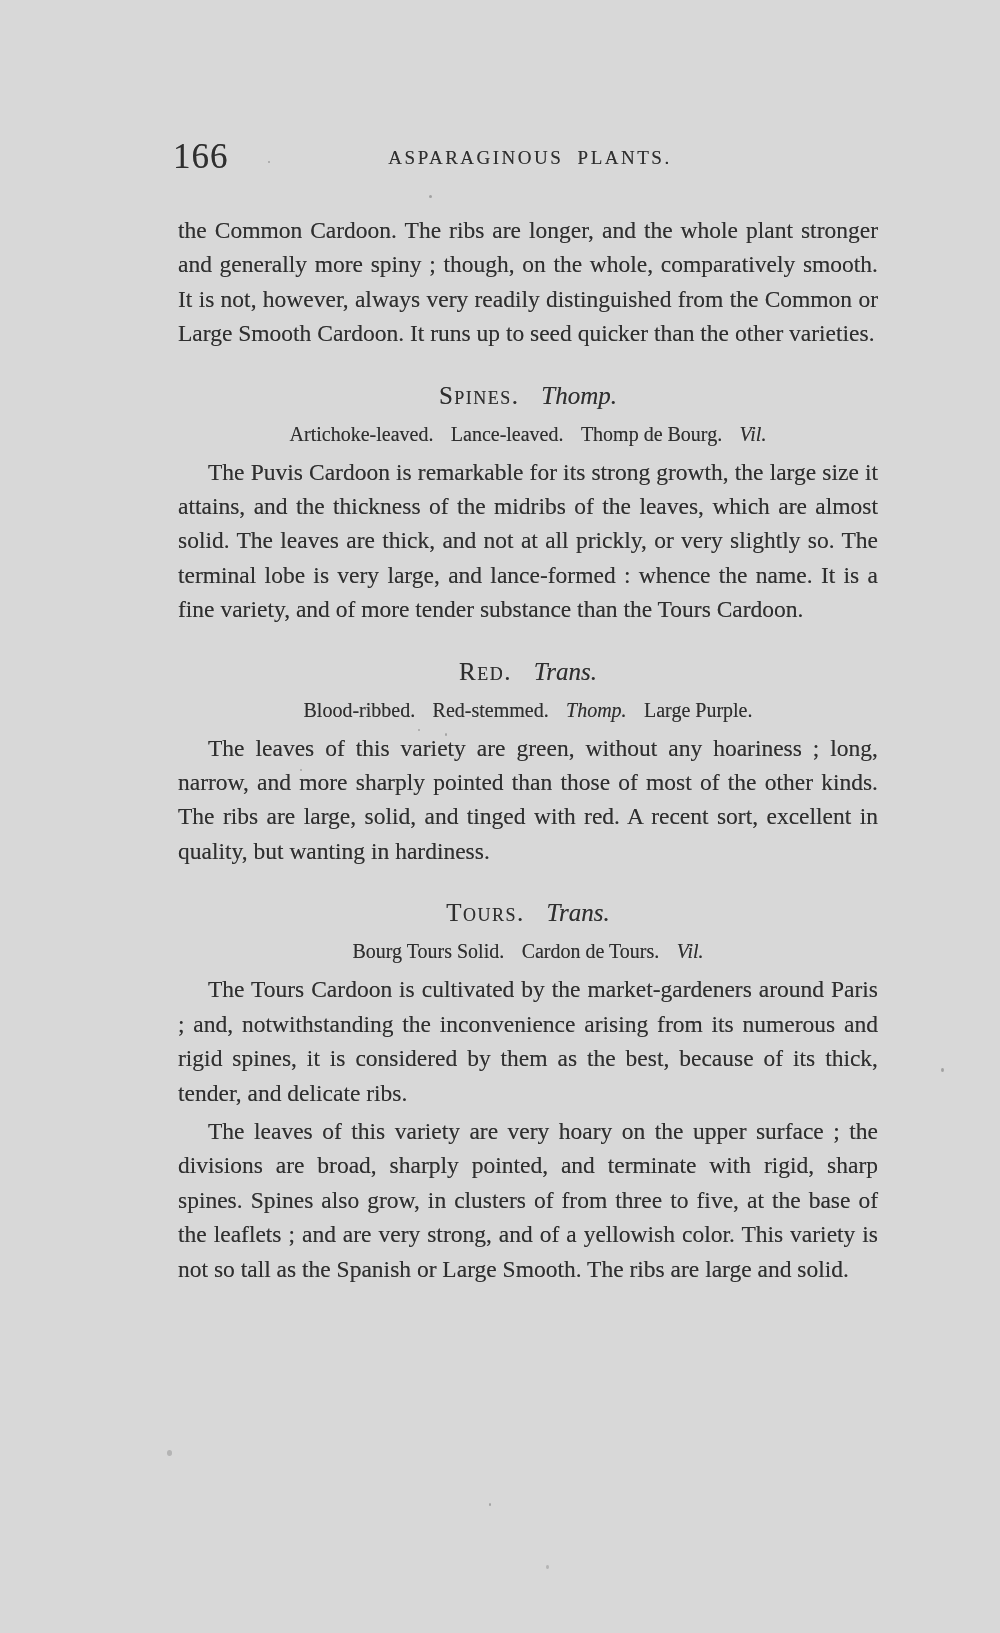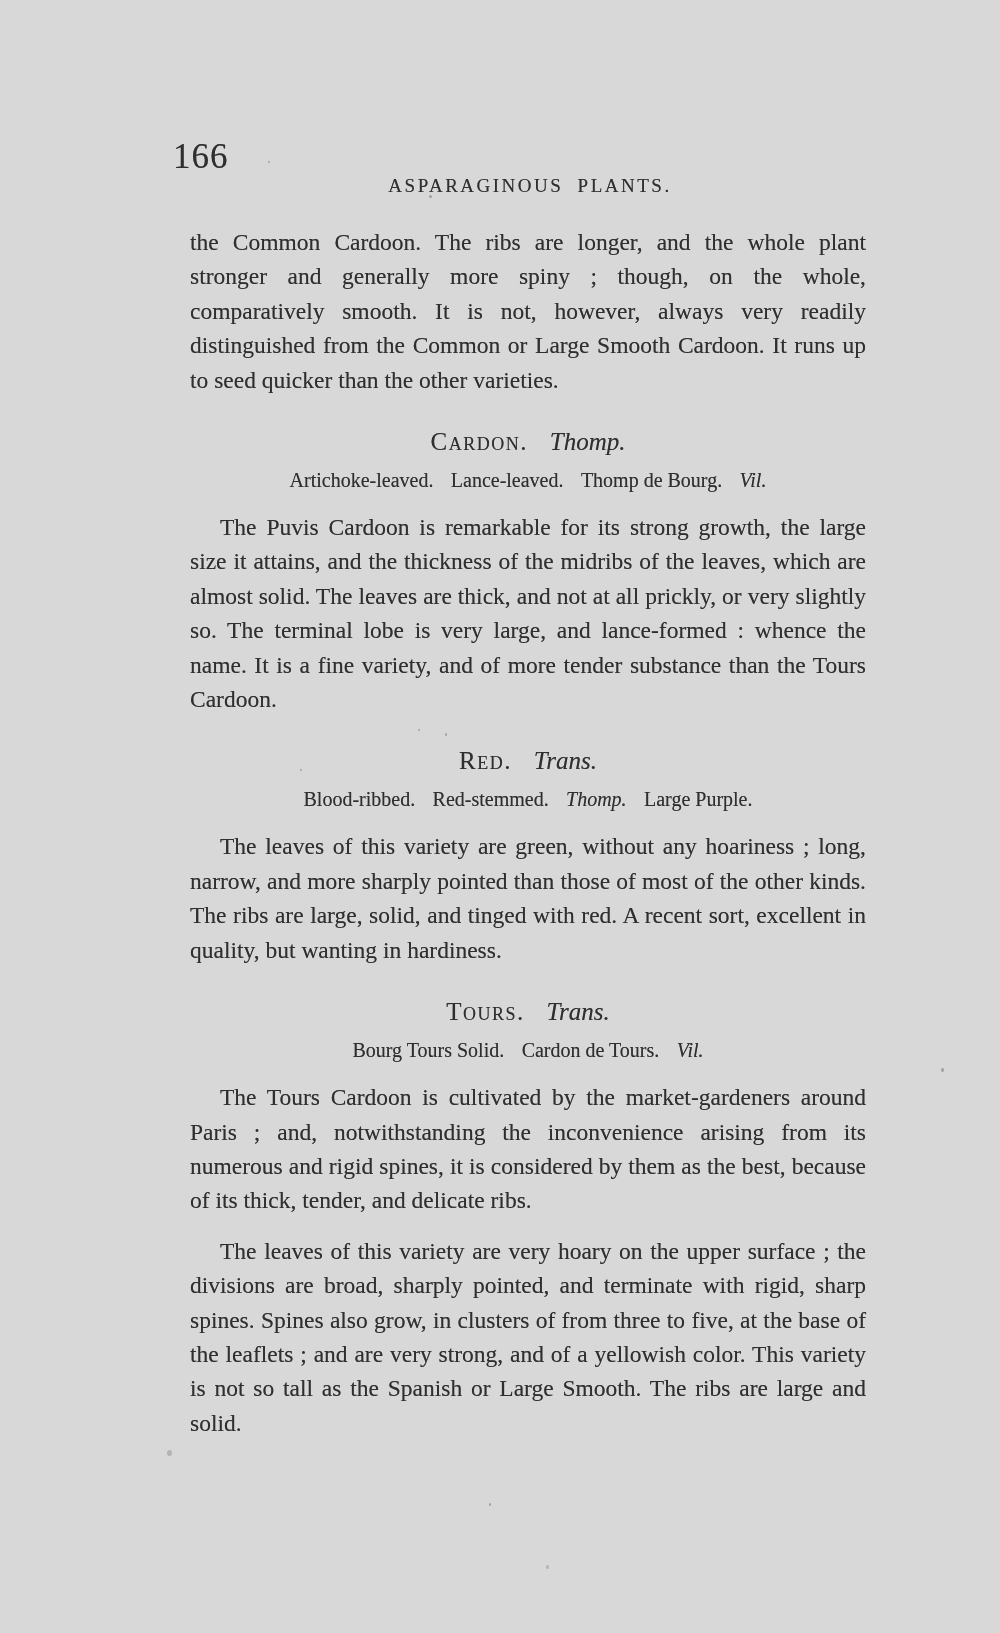--- a/index.html
+++ b/index.html
@@ -29,33 +29,32 @@
   .running-header {
     position: absolute;
     left: 174px;
     top: 147px;
     width: 712px;
     text-align: center;
     font-size: 19px;
     line-height: 22px;
     letter-spacing: 2.5px;
     word-spacing: 7px;
-    margin-top: 28px;
   }
   .text-block {
     position: absolute;
     left: 174px;
     top: 209px;
     width: 708px;
     font-size: 23.5px;
     line-height: 34.4px;
     text-align: justify;
   }
   .body-para {
-    margin: 16px;
+    margin: 4px;
     text-indent: 30px;
   }
   .body-para.no-indent {
     text-indent: 0;
   }
   .section-heading {
     margin: 30px 0 9px 0;
     text-align: center;
     font-size: 25px;
     font-weight: normal;
@@ -95,21 +94,21 @@
   <div class="page-number">166</div>
 
   <div class="running-header">ASPARAGINOUS PLANTS.</div>
 
   <div class="text-block">
 
     <p class="body-para no-indent">the Common Cardoon. The ribs are longer, and the whole plant stronger and generally more spiny ; though, on the whole, comparatively smooth. It is not, however, always very readily distinguished from the Common or Large Smooth Cardoon. It runs up to seed quicker than the other varieties.</p>
 
     <section>
       <h2 class="section-heading">
-        <span class="heading-name">Cardon.</span>
+        <span class="heading-name">Spines.</span>
         <span class="heading-authority">Thomp.</span>
       </h2>
       <p class="synonym-line">
         <span class="syn">Artichoke-leaved.</span>
         <span class="syn">Lance-leaved.</span>
         <span class="syn">Thomp de Bourg.</span>
         <span class="syn italic">Vil.</span>
       </p>
       <p class="body-para">The Puvis Cardoon is remarkable for its strong growth, the large size it attains, and the thickness of the midribs of the leaves, which are almost solid. The leaves are thick, and not at all prickly, or very slightly so. The terminal lobe is very large, and lance-formed : whence the name. It is a fine variety, and of more tender substance than the Tours Cardoon.</p>
     </section>

